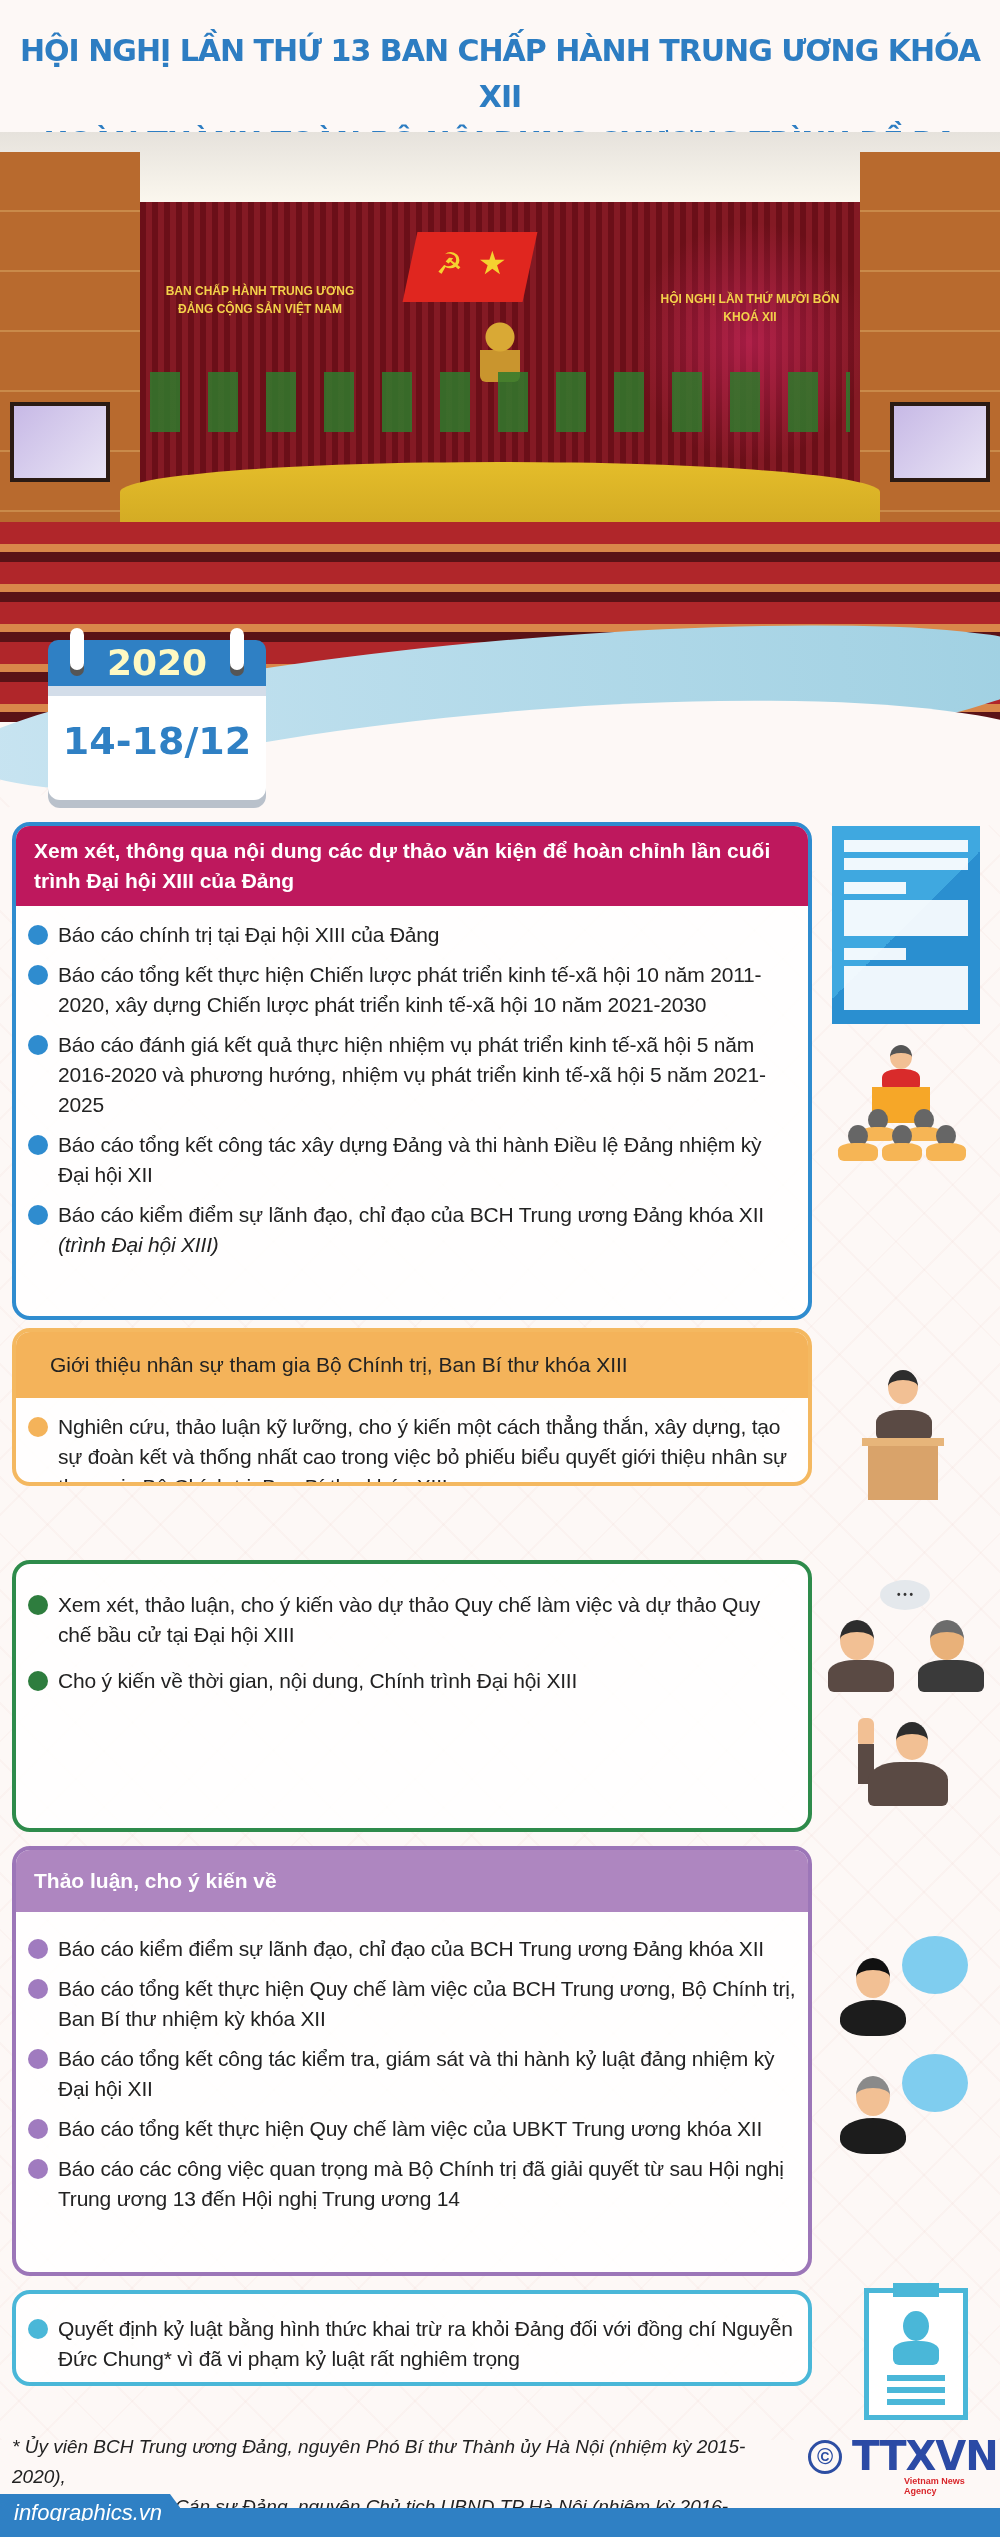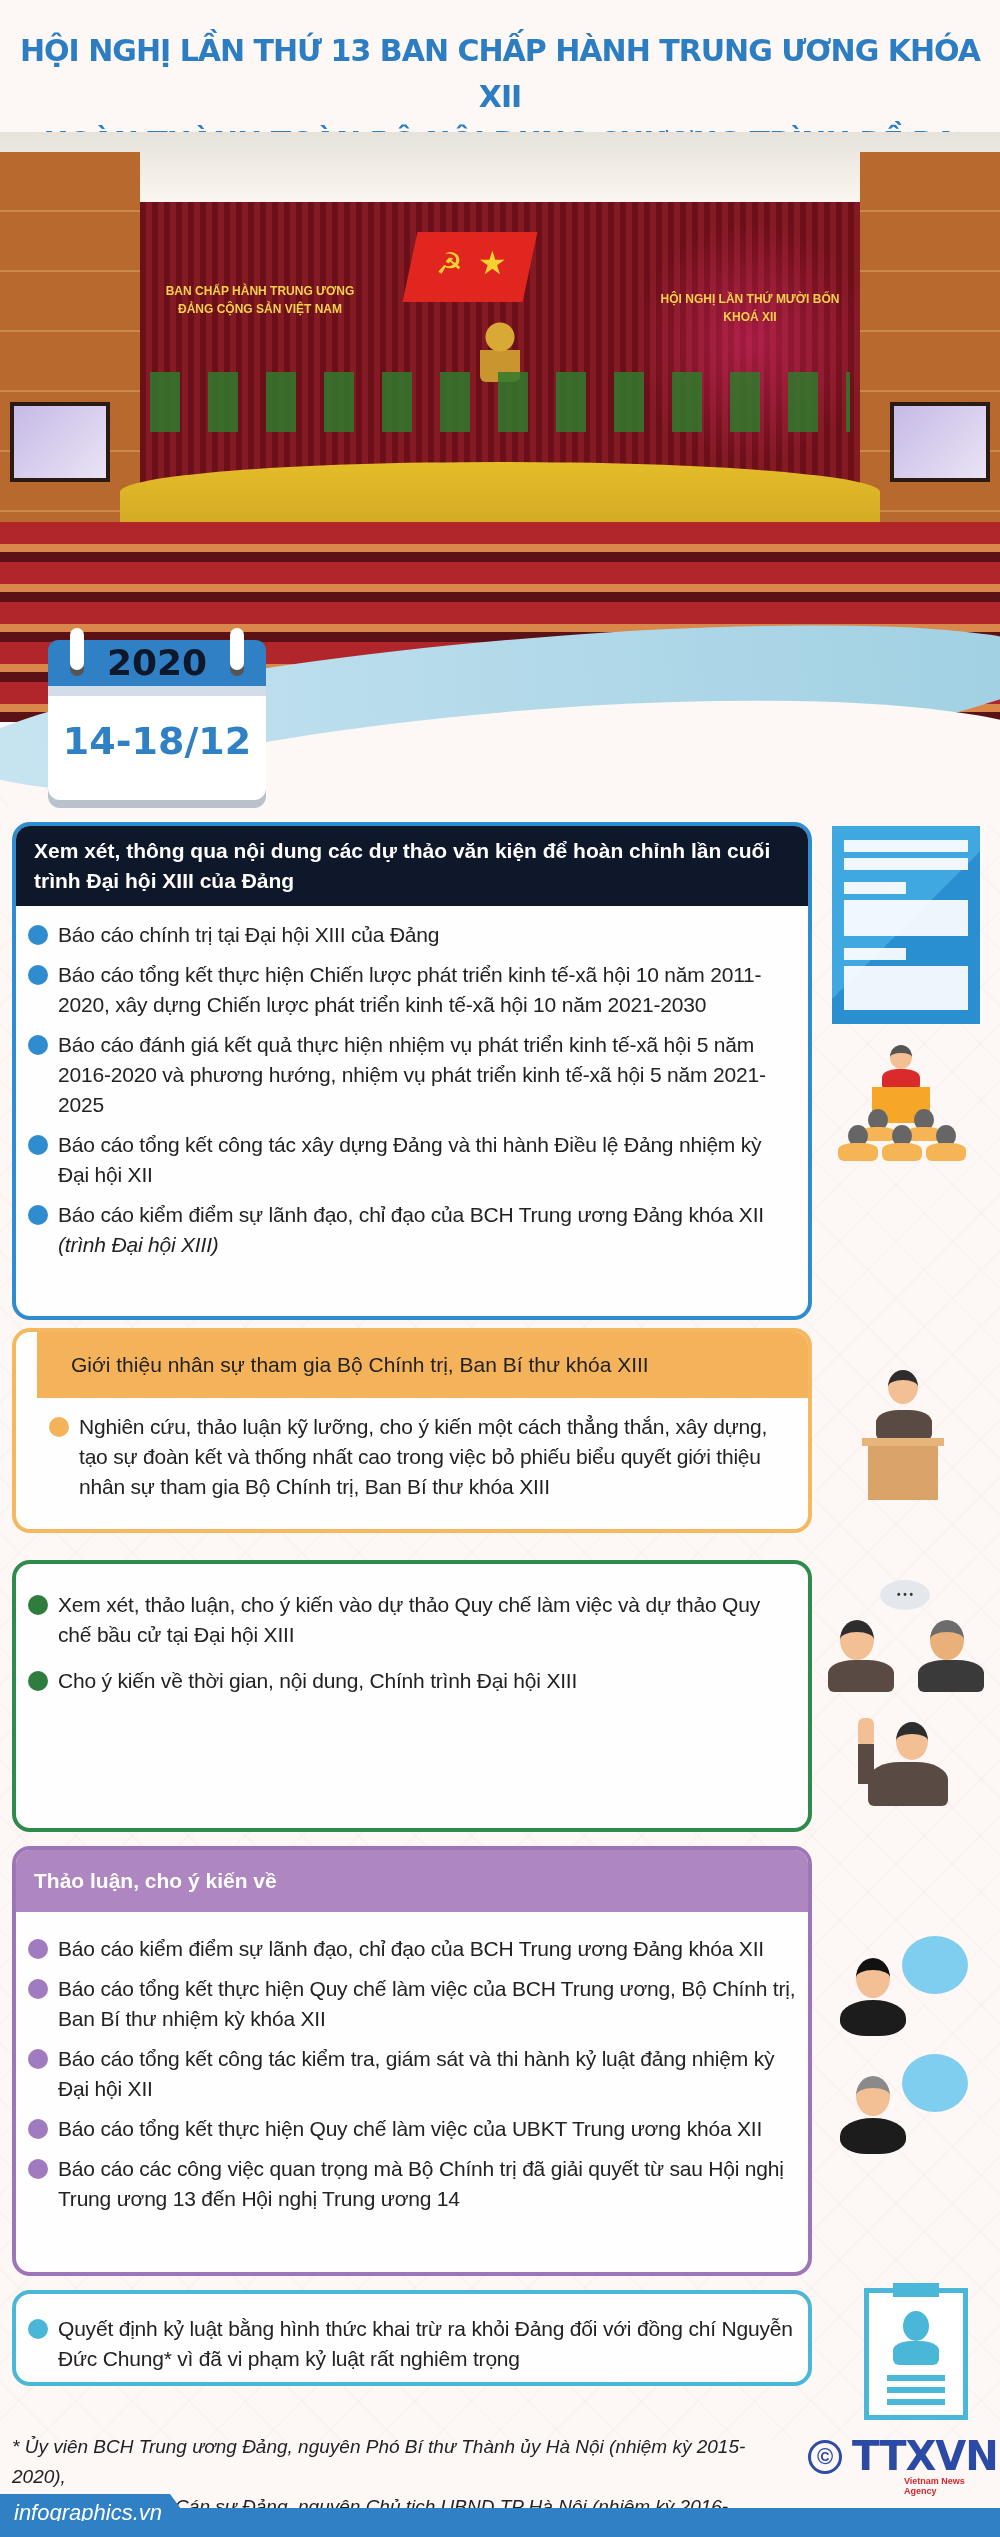--- a/index.html
+++ b/index.html
@@ -65,21 +65,21 @@
     border-radius: 50%;
     transform: rotate(-5deg);
   }
   .wave-white {
     position: absolute; left: -60px; top: 712px; width: 1140px; height: 200px;
     background: #fdf8f6; border-radius: 50%; transform: rotate(-5deg);
   }
   
   .calendar { position: absolute; left: 48px; top: 640px; width: 218px; height: 170px; }
   .cal-top { position: absolute; top: 0; left: 0; width: 218px; height: 46px;
-    background: #2f80c4; border-radius: 10px 10px 0 0; color: #0f172a; font-weight: bold;
+    background: #2f80c4; border-radius: 10px 10px 0 0; color: #fef9c3; font-weight: bold;
     font-size: 36px; text-align: center; line-height: 46px; font-family: "DejaVu Sans", sans-serif; }
   .cal-strip { position: absolute; top: 46px; left: 0; width: 218px; height: 10px; background: #d3dde9; }
   .cal-body { position: absolute; top: 56px; left: 0; width: 218px; height: 104px; background: #fff;
     border-radius: 0 0 12px 12px; box-shadow: 0 8px 0 #b9c1cb; color: #2f80c4; font-weight: bold;
     font-size: 38px; text-align: center; line-height: 90px; font-family: "DejaVu Sans", sans-serif; }
   .cal-ring { position: absolute; top: -12px; width: 14px; height: 42px; background: #fff;
     border-radius: 7px; box-shadow: 0 6px 0 #555; }
   .cal-ring.l { left: 22px; }
   .cal-ring.r { right: 22px; }
   
@@ -87,23 +87,23 @@
     background: rgba(255,255,255,0.85); overflow: hidden; }
   .panel-header { color: #fff; font-weight: bold; font-size: 21px; line-height: 30px;
     padding: 10px 18px 10px 18px; font-family: "Liberation Sans", sans-serif; }
   .panel-body { padding: 8px 12px 10px 12px; }
   .item { display: flex; align-items: flex-start; font-size: 21px; line-height: 30px;
     margin: 6px 0 10px 0; color: #222; letter-spacing: -0.2px; }
   .bullet { flex: none; width: 20px; height: 20px; border-radius: 50%; margin: 5px 10px 0 0; }
   .item.nobullet { padding-left: 30px; }
   .item i { font-style: italic; margin-top: 8px; }
   .p-blue { top: 822px; height: 498px; border-color: #2f8ccf; }
-  .p-blue .panel-header { background: #0f172a; }
+  .p-blue .panel-header { background: #be185d; }
   .p-blue .bullet { background: #2f8ccf; }
-  .p-orange { top: 1328px; height: 205px; border-color: #f4b860; padding-left: 21px; }
+  .p-orange { top: 1328px; height: 158px; border-color: #f4b860; }
   .p-orange .panel-header { background: #f4b35a; color: #222; font-weight: normal; padding: 18px 18px 18px 34px; }
   .p-orange .bullet { background: #f4b35a; }
   .p-green { top: 1560px; height: 272px; border-color: #2e8b4b; }
   .p-green .panel-body { padding-top: 20px; }
   .p-green .bullet { background: #2e7d3e; }
   .p-purple { top: 1846px; height: 430px; border-color: #9c76b8; }
   .p-purple .panel-header { background: #ae86c0; padding: 16px 18px; }
   .p-purple .bullet { background: #a07bbf; }
   .p-cyan { top: 2290px; height: 96px; border-color: #4ab7d8; }
   .p-cyan .panel-body { padding-top: 14px; }

